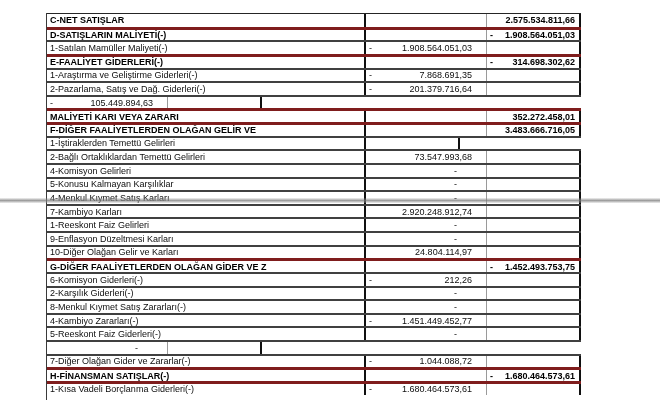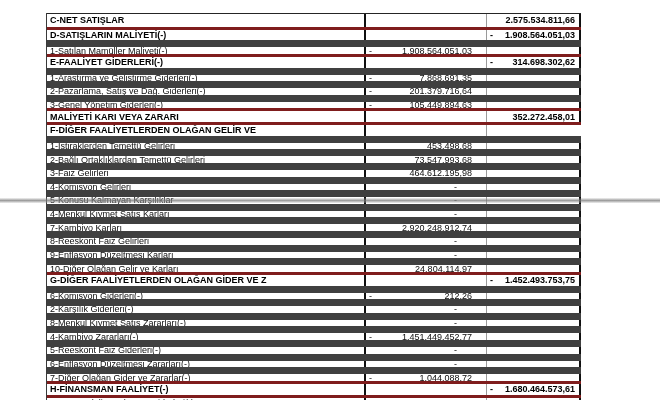--- a/index.html
+++ b/index.html
@@ -9,21 +9,21 @@
   .page { position:absolute; left:0; top:13px; width:660px; height:400px; background:#ffffff; overflow:hidden; }
 
   .sheet {
     position:absolute; left:46px; top:0; width:535px; height:410px;
     border-left:1px solid #3a3a3a;
     background:#ffffff;
   }
 
   .row {
     display:flex; width:100%; height:13.64px;
-    border-top:7px solid #404040;
+    border-top:2px solid #404040;
     font-size:9px; color:#0d0d0d;
   }
   .row.dark-top { border-top:3px solid #7f1d1d; }
   .row:first-child { border-top:1px solid #252525; }
   .row.bold { font-weight:bold; color:#000; }
 
   .cell { position:relative; display:flex; align-items:center; height:100%; overflow:hidden; }
   .cell.label { width:319px; border-right:2px solid #101010; padding-left:3px; }
   .cell.label span { white-space:nowrap; }
   .cell.mid   { width:121px; border-right:1px solid #9a9a9a; justify-content:flex-end; }
@@ -117,23 +117,20 @@
         <div class="cell mid">
           <span class="minus">-</span>
           <span class="val">201.379.716,64</span>
         </div>
         <div class="cell total">
           <span class="minus"></span>
           <span class="val"></span>
         </div>
       </div>
       <div class="row">
-        <div class="cell label">
-          <span>3-Genel Yönetim Giderleri(-)</span>
-        </div>
         <div class="cell mid">
           <span class="minus">-</span>
           <span class="val">105.449.894,63</span>
         </div>
         <div class="cell total">
           <span class="minus"></span>
           <span class="val"></span>
         </div>
       </div>
       <div class="row bold dark-top">
@@ -150,62 +147,49 @@
         </div>
       </div>
       <div class="row bold dark-top">
         <div class="cell label">
           <span>F-DİĞER FAALİYETLERDEN OLAĞAN  GELİR VE</span>
         </div>
         <div class="cell mid">
           <span class="minus"></span>
           <span class="val"></span>
         </div>
+        <div class="cell total">
+          <span class="minus"></span>
+          <span class="val">3.483.666.716,05</span>
+        </div>
       </div>
       <div class="row">
         <div class="cell label">
           <span>1-İştiraklerden Temettü Gelirleri</span>
         </div>
-        <div class="cell mid">
-          <span class="minus"></span>
-          <span class="val">453.498,68</span>
-        </div>
         <div class="cell total">
           <span class="minus"></span>
           <span class="val"></span>
         </div>
       </div>
       <div class="row">
         <div class="cell label">
           <span>2-Bağlı Ortaklıklardan Temettü Gelirleri</span>
         </div>
         <div class="cell mid">
           <span class="minus"></span>
           <span class="val">73.547.993,68</span>
         </div>
         <div class="cell total">
           <span class="minus"></span>
           <span class="val"></span>
         </div>
       </div>
       <div class="row">
         <div class="cell label">
-          <span>3-Faiz Gelirleri</span>
-        </div>
-        <div class="cell mid">
-          <span class="minus"></span>
-          <span class="val">464.612.195,98</span>
-        </div>
-        <div class="cell total">
-          <span class="minus"></span>
-          <span class="val"></span>
-        </div>
-      </div>
-      <div class="row">
-        <div class="cell label">
           <span>4-Komisyon Gelirleri</span>
         </div>
         <div class="cell mid">
           <span class="minus"></span>
           <span class="val dash">-</span>
         </div>
         <div class="cell total">
           <span class="minus"></span>
           <span class="val"></span>
         </div>
@@ -244,21 +228,21 @@
           <span class="minus"></span>
           <span class="val">2.920.248.912,74</span>
         </div>
         <div class="cell total">
           <span class="minus"></span>
           <span class="val"></span>
         </div>
       </div>
       <div class="row">
         <div class="cell label">
-          <span>8-Reeskont Faiz Gelirleri</span>
+          <span>1-Reeskont Faiz Gelirleri</span>
         </div>
         <div class="cell mid">
           <span class="minus"></span>
           <span class="val dash">-</span>
         </div>
         <div class="cell total">
           <span class="minus"></span>
           <span class="val"></span>
         </div>
       </div>
@@ -360,23 +344,20 @@
         <div class="cell mid">
           <span class="minus"></span>
           <span class="val dash">-</span>
         </div>
         <div class="cell total">
           <span class="minus"></span>
           <span class="val"></span>
         </div>
       </div>
       <div class="row">
-        <div class="cell label">
-          <span>6-Enflasyon Düzeltmesi Zararları(-)</span>
-        </div>
         <div class="cell mid">
           <span class="minus"></span>
           <span class="val dash">-</span>
         </div>
         <div class="cell total">
           <span class="minus"></span>
           <span class="val"></span>
         </div>
       </div>
       <div class="row">
@@ -387,21 +368,21 @@
           <span class="minus">-</span>
           <span class="val">1.044.088,72</span>
         </div>
         <div class="cell total">
           <span class="minus"></span>
           <span class="val"></span>
         </div>
       </div>
       <div class="row bold dark-top">
         <div class="cell label">
-          <span>H-FİNANSMAN FAALİYET(-)</span>
+          <span>H-FİNANSMAN SATIŞLAR(-)</span>
         </div>
         <div class="cell mid">
           <span class="minus"></span>
           <span class="val"></span>
         </div>
         <div class="cell total">
           <span class="minus">-</span>
           <span class="val">1.680.464.573,61</span>
         </div>
       </div>

